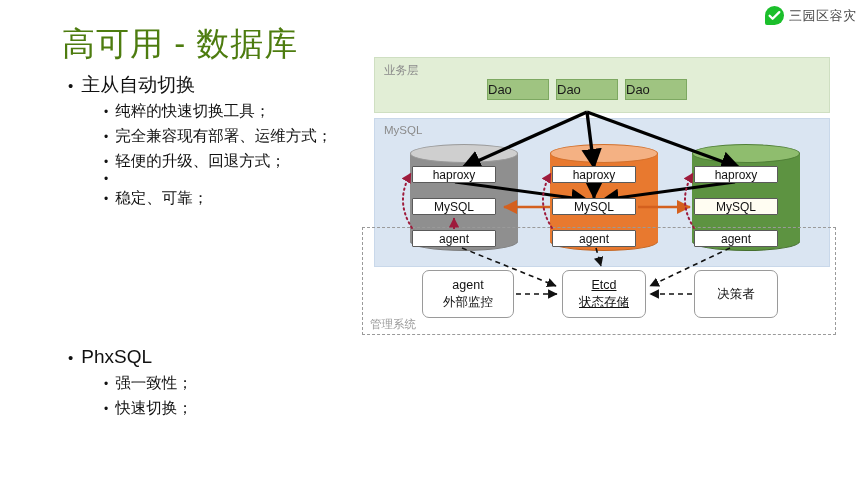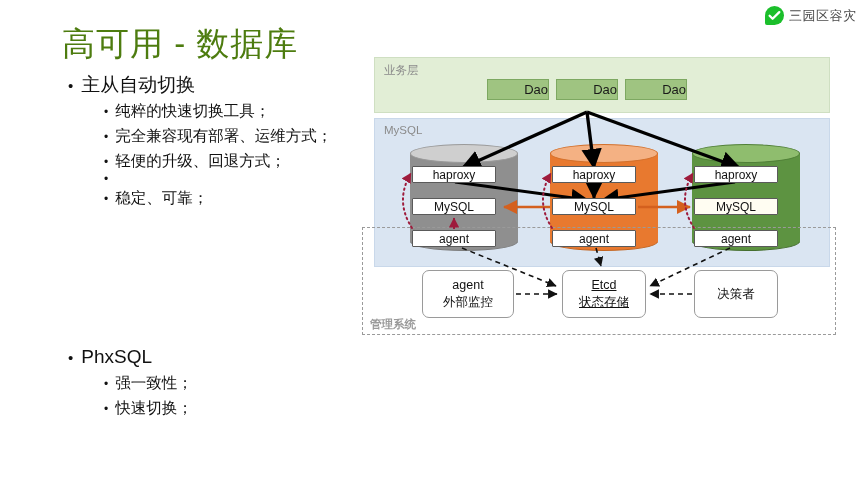--- a/index.html
+++ b/index.html
@@ -95,21 +95,21 @@
     border: 1px solid #cfdfc2;
   }
   #biz-label {
     left: 384px; top: 63px;
     font-size: 11.5px; color: #8b8b8b;
   }
   .dao-box {
     top: 79px; width: 62px; height: 21px;
     background: #9fc481;
     border: 1px solid #7da861;
-    display: flex; align-items: center; justify-content: flex-end;
+    display: flex; align-items: center; justify-content: flex-start;
     font-size: 13px; color: #1a1a1a;
     box-sizing: border-box;
   }
   .dao-inner {
     position: absolute; top: 1px; bottom: 1px; left: 6px; right: 6px;
     background: #b9d6a0;
   }
   .dao-box span { position: relative; z-index: 2; }
   #dao-0 { left: 487px; }
   #dao-1 { left: 556px; }
@@ -168,21 +168,21 @@
   .row-agt { top: 230px; }
 
   
   #mgmt-panel {
     left: 362px; top: 227px; width: 474px; height: 108px;
     border: 1px dashed #9a9a9a;
     box-sizing: border-box;
   }
   #mgmt-label {
     left: 370px; top: 317px;
-    font-size: 11.5px; color: #9a9a9a; font-weight: bold;
+    font-size: 11.5px; color: #9a9a9a;
   }
   .rbox {
     top: 270px; height: 48px;
     background: #ffffff;
     border: 1px solid #9a9a9a;
     border-radius: 7px;
     display: flex; flex-direction: column;
     align-items: center; justify-content: center;
     font-size: 12.5px; color: #111111;
     box-sizing: border-box;

